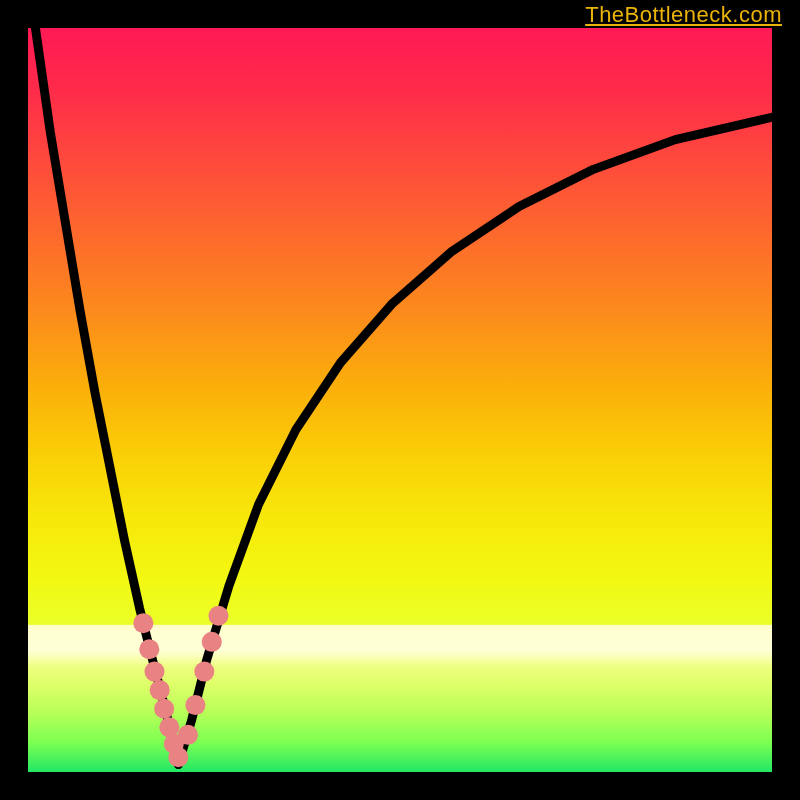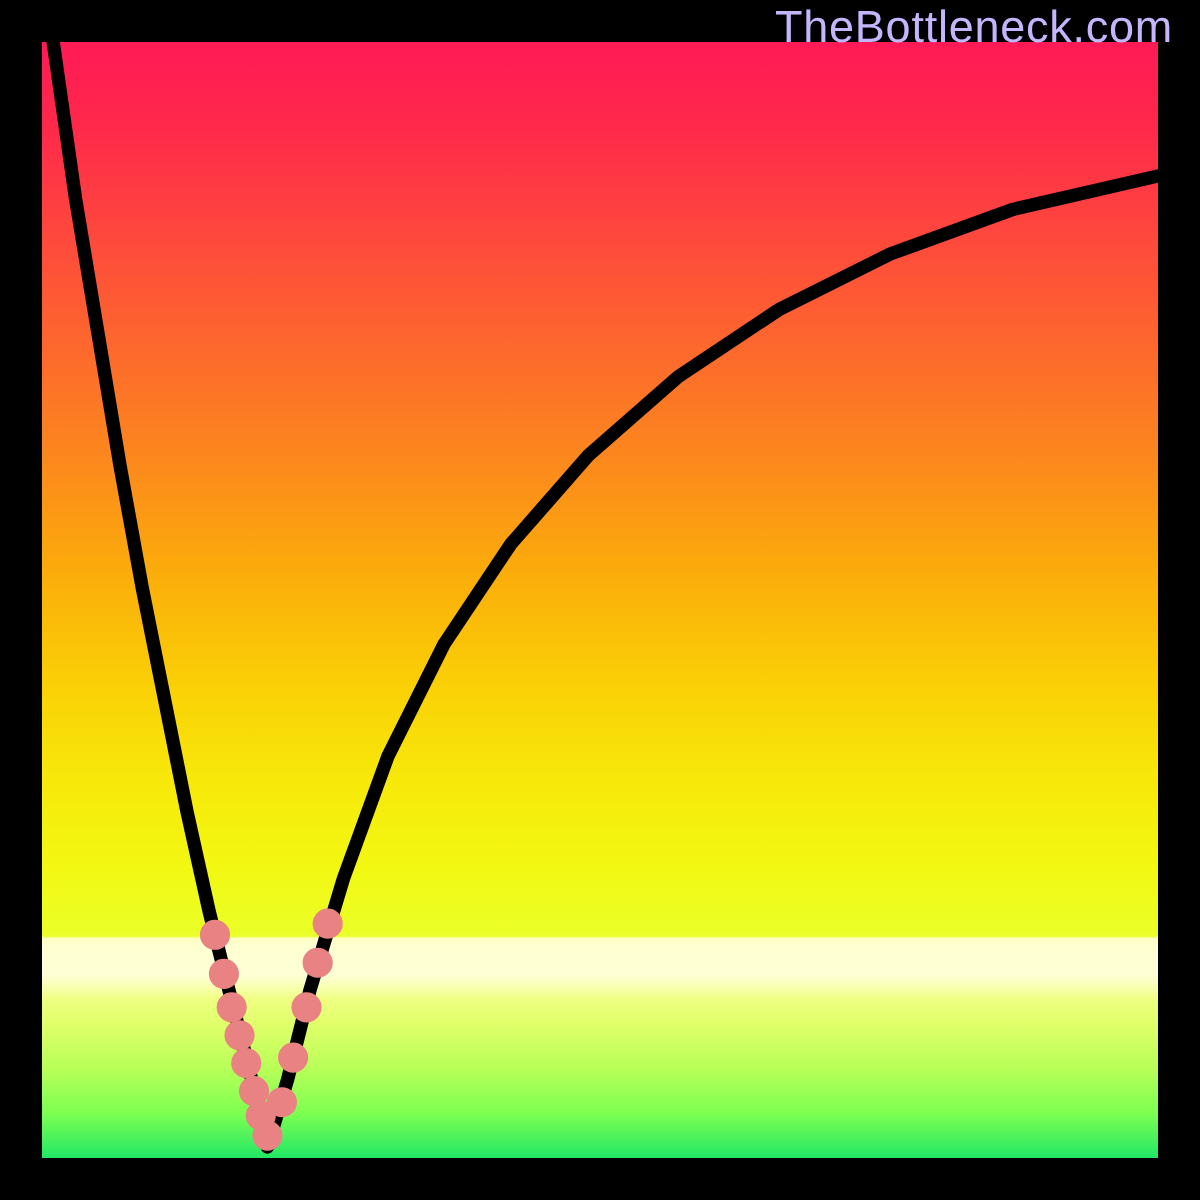--- a/index.html
+++ b/index.html
@@ -13,25 +13,26 @@
   .frame {
     position: relative;
     width: 800px;
     height: 800px;
     background: #000;
   }
   .watermark {
     position: absolute;
     top: 2px;
     right: 18px;
-    color: #c4b5fd;
-    font-size: 30px;
+    color: #eab308;
+    font-size: 22px;
     font-weight: 500;
     letter-spacing: 0.5px;
     z-index: 50;
+    text-decoration: underline;
   }
   .plot-clip {
     position: absolute;
     left: 28px;
     top: 28px;
     width: 744px;
     height: 744px;
     overflow: hidden;
     background: linear-gradient(to bottom,
       #ff1a55 0%,

